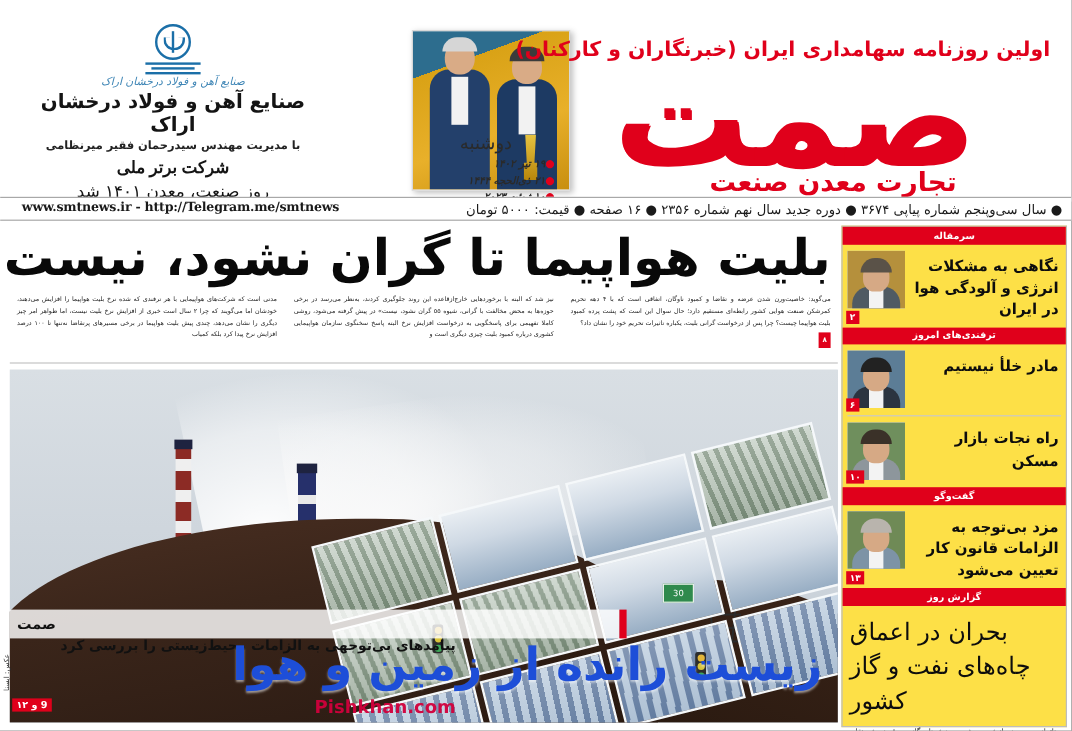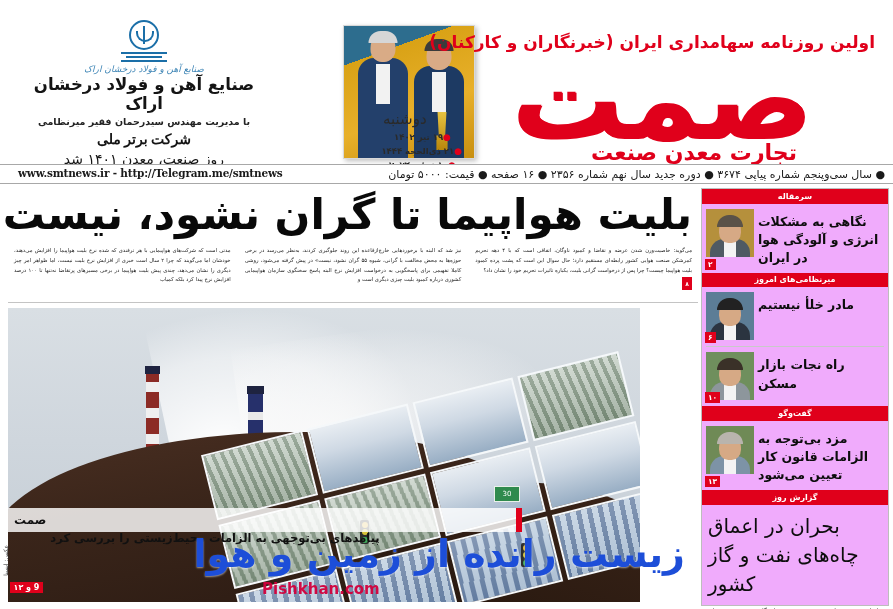--- a/index.html
+++ b/index.html
@@ -218,23 +218,24 @@
     font-size: 15px;
     color: #2a2a2a;
     font-weight: normal;
     margin-bottom: 3px;
     text-align: left;
   }
   .np-date-row {
     font-size: 8.5px;
     color: #2a2a2a;
     font-weight: bold;
-    text-align: center;
+    text-align: right;
     line-height: 1.55;
     white-space: nowrap;
+    font-style: italic;
   }
   .np-date-row .bullet {
     color: #e0001b;
     font-size: 9px;
     margin-right: 3px;
   }
 
   
   .url-bar {
     position: absolute;
@@ -311,21 +312,21 @@
     font-weight: bold;
     padding: 1px 3px;
     margin-top: 2px;
   }
 
   
   .photo {
     position: absolute;
     left: 8px;
     top: 308px;
-    width: 632px;
+    width: 690px;
     height: 294px;
     overflow: hidden;
     background: #cfd6dc;
   }
   .sky {
     position: absolute;
     inset: 0;
     background: linear-gradient(180deg,#d9dfe4 0%, #cfd6dd 45%, #c3ccd4 100%);
   }
   .smoke {
@@ -522,21 +523,21 @@
 
   
   .sidebar {
     position: absolute;
     right: 4px;
     top: 188px;
     width: 188px;
     height: 418px;
     border: 1px solid #bdbdbd;
     box-sizing: border-box;
-    background: #f0abfc;
+    background: #fde047;
   }
   .sec-head {
     background: #e0001b;
     color: #fff;
     font-size: 8px;
     font-weight: bold;
     text-align: center;
     padding: 2.5px 0 3px;
     letter-spacing: .5px;
   }
@@ -548,21 +549,21 @@
     position: relative;
     min-height: 52px;
     box-sizing: border-box;
   }
   .sb-title {
     flex: 1;
     font-size: 12.5px;
     font-weight: bold;
     color: #0d0d0d;
     line-height: 1.45;
-    text-align: left;
+    text-align: right;
     padding-left: 4px;
     padding-top: 4px;
     letter-spacing: -0.4px;
   }
   .sb-thumb {
     width: 48px;
     height: 48px;
     flex: 0 0 48px;
     overflow: hidden;
     background: #b9c6cf;
@@ -783,21 +784,21 @@
         <div class="bg" style="background:#b5903c"></div>
         <div class="fig-body" style="background:#4f5a63"></div>
         <div class="fig-shirt"></div>
         <div class="fig-head"></div>
         <div class="fig-hair" style="background:#5a5248"></div>
       </div>
       <div class="sb-title">نگاهی به مشکلات انرژی و آلودگی هوا در ایران</div>
       <div class="sb-badge">۲</div>
     </div>
 
-    <div class="sec-head">میرنظامی‌های امروز</div>
+    <div class="sec-head">ترفندی‌های امروز</div>
     <div class="sb-item">
       <div class="sb-thumb">
         <div class="bg" style="background:#5c7d96"></div>
         <div class="fig-body" style="background:#2b3440"></div>
         <div class="fig-shirt"></div>
         <div class="fig-head"></div>
         <div class="fig-hair" style="background:#222222"></div>
       </div>
       <div class="sb-title">مادر خلأ نیستیم</div>
       <div class="sb-badge">۶</div>

